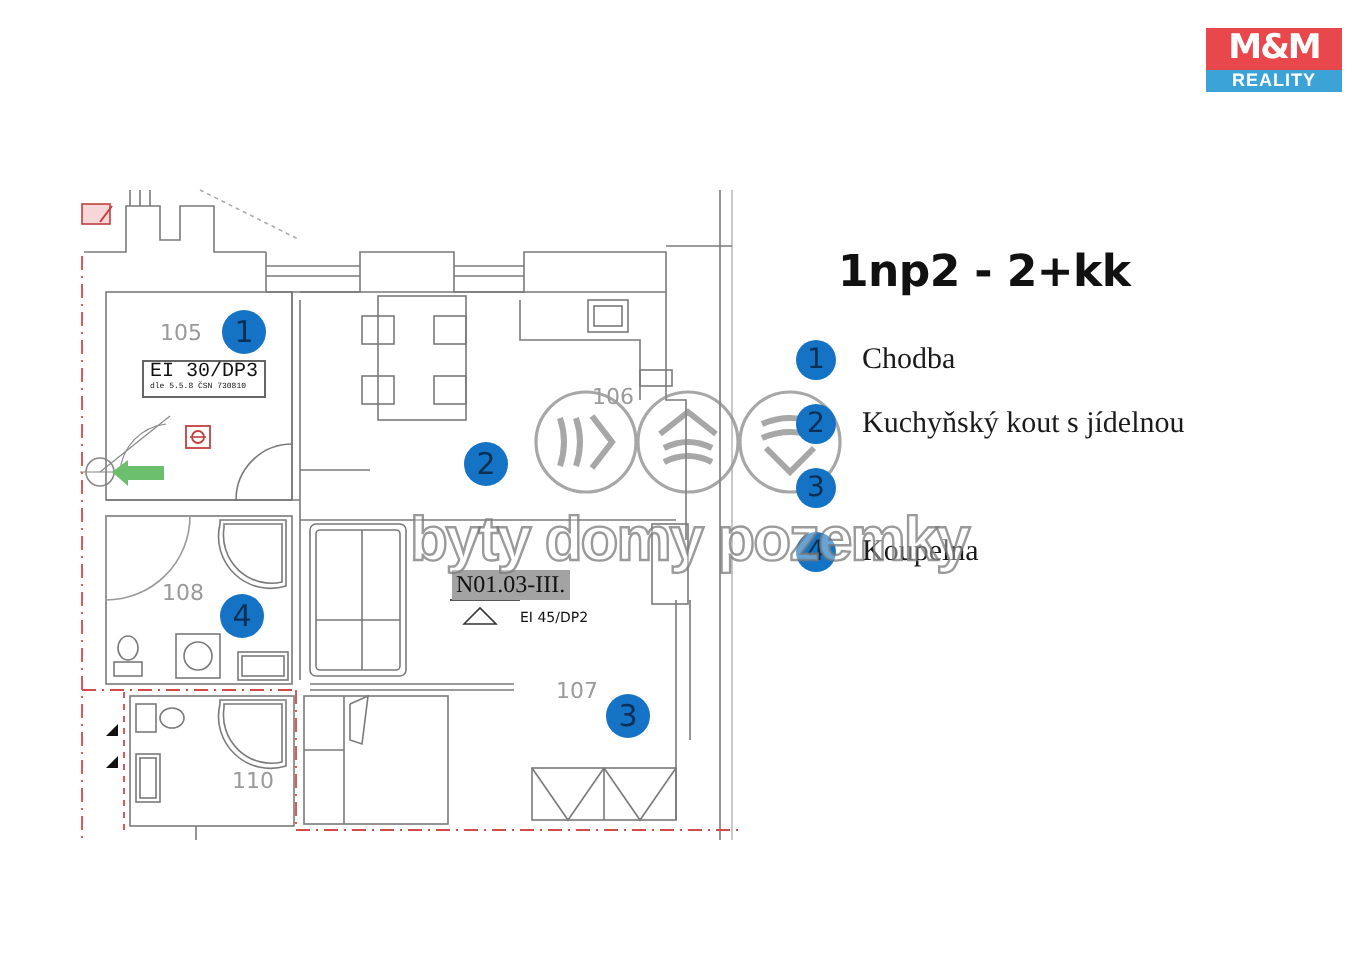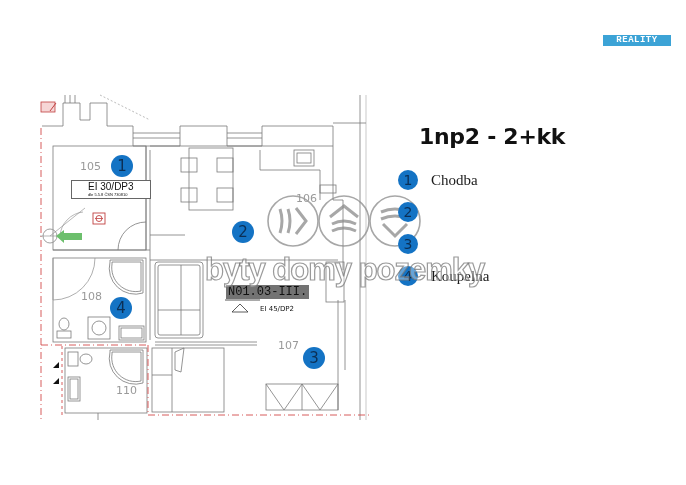--- a/index.html
+++ b/index.html
@@ -1,28 +1,28 @@
 <!DOCTYPE html>
 <html><head>
 <meta charset="utf-8">
 <style>
   html, body { margin: 0; padding: 0; background: #ffffff; }
   body { width: 686px; height: 485px; position: relative; overflow: hidden; font-family: "Liberation Sans", sans-serif; }
   .abs { position: absolute; }
   .plan { position: absolute; left: 0; top: 0; width: 686px; height: 485px; }
   .logo { position: absolute; left: 603px; top: 14px; width: 68px; height: 32px; }
   .logo-top { position: absolute; left: 0; top: 0; width: 68px; height: 21px; background: #e8484b; color: #fff; font-family: "DejaVu Sans", sans-serif; font-weight: bold; font-size: 17px; line-height: 21px; text-align: center; letter-spacing: -1px; }
-  .logo-bottom { position: absolute; left: 0; top: 21px; width: 68px; height: 11px; background: #3ca3d6; color: #fff; font-family: Liberation Mono, monospace; font-weight: bold; font-size: 9px; line-height: 11px; text-align: center; letter-spacing: 0.5px; }
+  .logo-bottom { position: absolute; left: 0; top: 21px; width: 68px; height: 11px; background: #3ca3d6; color: #fff; font-family: Liberation Sans, sans-serif; font-weight: bold; font-size: 9px; line-height: 11px; text-align: center; letter-spacing: 0.5px; }
   .title { position: absolute; left: 399px; top: 124px; font-family: "DejaVu Sans", sans-serif; font-weight: bold; font-size: 22px; color: #111; letter-spacing: -0.3px; margin-left: 20px; }
   .legend-item { position: absolute; left: 398px; height: 22px; display: flex; align-items: center; }
   .legend-marker { width: 20px; height: 20px; border-radius: 50%; background: #1473c4; color: #0b2f55; font-family: "DejaVu Sans", sans-serif; font-size: 14px; line-height: 20px; text-align: center; flex: 0 0 20px; }
   .legend-label { margin-left: 13px; font-family: Liberation Serif, serif; font-size: 15px; color: #1a1a1a; white-space: nowrap; }
   .room-marker { position: absolute; width: 22px; height: 22px; border-radius: 50%; background: #1473c4; color: #0b2f55; font-family: "DejaVu Sans", sans-serif; font-size: 15px; line-height: 22px; text-align: center; }
   .room-num { position: absolute; font-family: "DejaVu Sans", sans-serif; font-size: 11px; color: #9a9a9a; text-align: center; }
-  .tag-box { position: absolute; border: 1px solid #666; background: #fff; padding: 1px 16px; font-family: Liberation Sans, sans-serif; color: #111; }
+  .tag-box { position: absolute; border: 1px solid #666; background: #fff; padding: 1px 3px; font-family: Liberation Mono, monospace; color: #111; }
   .watermark-text { position: absolute; left: 205px; top: 252px; font-family: Liberation Sans, sans-serif; font-weight: bold; font-size: 31px; color: rgba(255,255,255,0.35); -webkit-text-stroke: 1.2px rgba(120,120,120,0.75); letter-spacing: -1px; white-space: nowrap; }
 </style>
 </head>
 <body>
 
 <svg class="plan" viewBox="0 0 686 485" xmlns="http://www.w3.org/2000/svg">
   <g fill="none" stroke="#7a7a7a" stroke-width="0.8">
 
     <polyline points="42,126 63,126 63,103 80,103 80,120 90,120 90,103 107,103 107,126 133,126"></polyline>
     <line x1="65" y1="95" x2="65" y2="103"></line>
@@ -141,31 +141,33 @@
     <path d="M330,217 L344,206 L358,217" stroke-width="3"></path>
     <path d="M332,224 Q344,218 356,224" stroke-width="3"></path>
     <path d="M332,231 Q344,225 356,231" stroke-width="3"></path>
     <path d="M381,212 Q395,206 409,212" stroke-width="3"></path>
     <path d="M381,219 Q395,213 409,219" stroke-width="3"></path>
     <path d="M383,224 L395,236 L407,224" stroke-width="3"></path>
   </g>
 </svg>
 
 <div class="logo">
+  <div class="logo-top">M&amp;M</div>
   <div class="logo-bottom">REALITY</div>
 </div>
 
 <div class="title">1np2 - 2+kk</div>
 
 <div class="legend-item" style="top:169px;">
   <span class="legend-marker">1</span>
   <span class="legend-label">Chodba</span>
 </div>
 <div class="legend-item" style="top:201px;">
   <span class="legend-marker">2</span>
+  <span class="legend-label">Kuchyňský kout s jídelnou</span>
 </div>
 <div class="legend-item" style="top:233px;">
   <span class="legend-marker">3</span>
 </div>
 <div class="legend-item" style="top:265px;">
   <span class="legend-marker">4</span>
   <span class="legend-label">Koupelna</span>
 </div>
 
 <div class="room-num" style="left:80px; top:160px;">105</div>
@@ -176,16 +178,16 @@
 
 <div class="room-marker" style="left:111px; top:155px;">1</div>
 <div class="room-marker" style="left:232px; top:221px;">2</div>
 <div class="room-marker" style="left:303px; top:347px;">3</div>
 <div class="room-marker" style="left:110px; top:297px;">4</div>
 
 <div class="tag-box" style="left:71px; top:180px; line-height:10px;">
   <div style="font-size:10px;">EI 30/DP3</div>
   <div style="font-size:4px; line-height:5px;">dle 5.5.8 ČSN 730810</div>
 </div>
-<div class="abs" style="left:226px; top:285px; font-family:Liberation Mono, monospace; font-size:12px; color:#111; background:#737373; padding:0 2px;">N01.03-III.</div>
+<div class="abs" style="left:226px; top:285px; font-family:Liberation Serif, serif; font-size:12px; color:#111; background:#a3a3a3; padding:0 2px;">N01.03-III.</div>
 <div class="abs" style="left:260px; top:305px; font-family:'DejaVu Sans',sans-serif; font-size:7px; color:#111;">EI 45/DP2</div>
 
 <div class="watermark-text">byty domy pozemky</div>
 
 </body></html>

